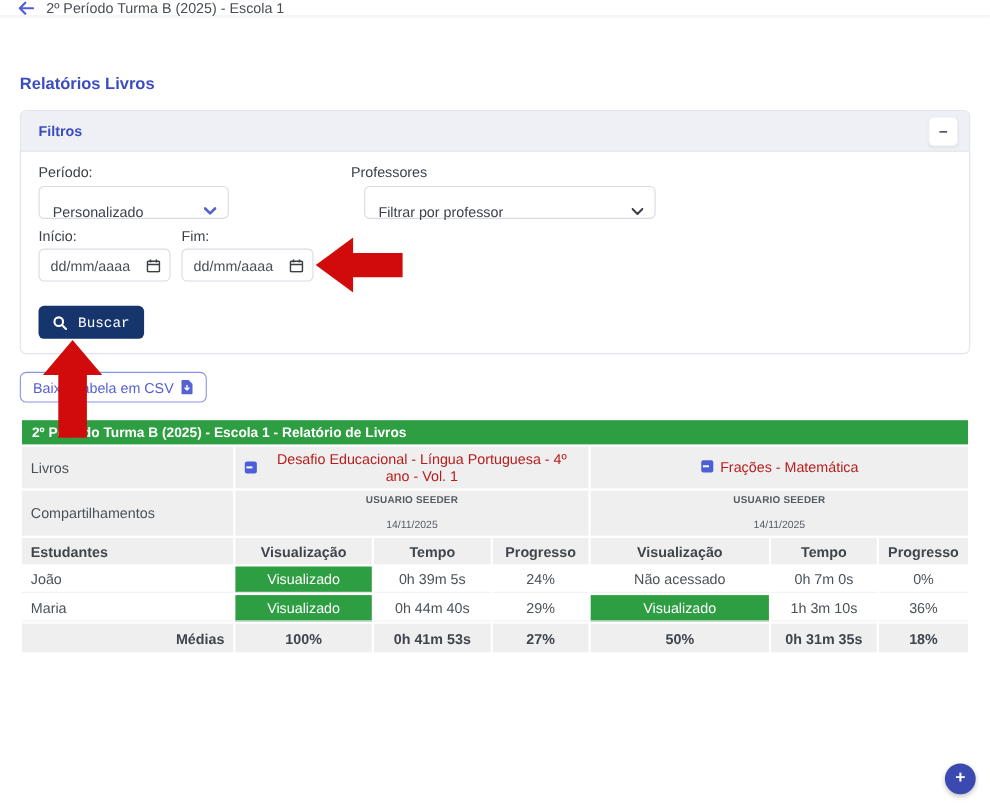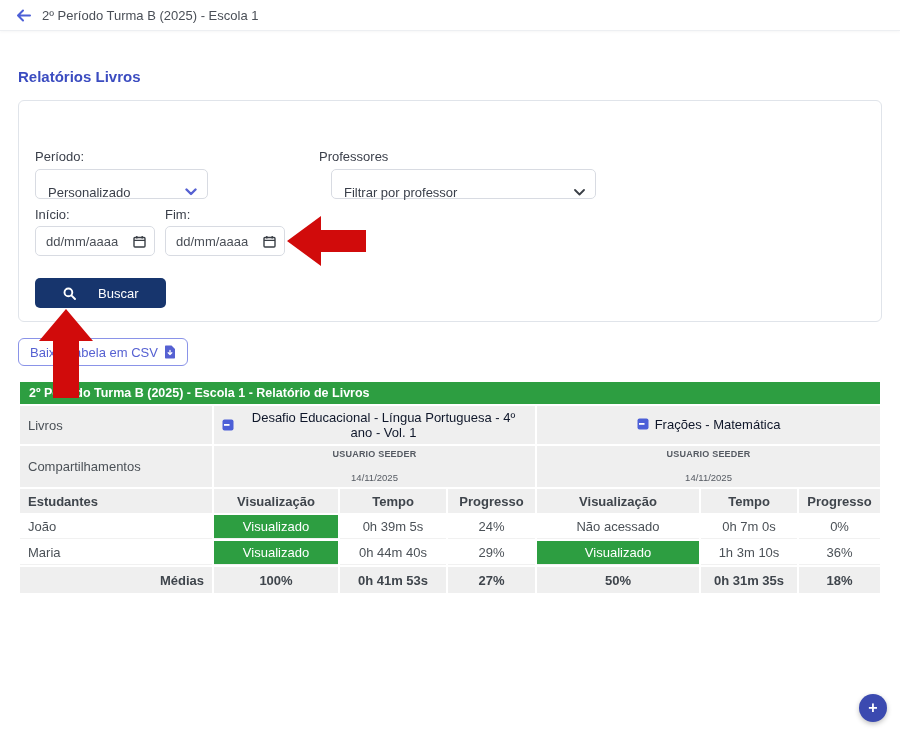--- a/index.html
+++ b/index.html
@@ -5,21 +5,21 @@
   * { box-sizing: border-box; margin: 0; padding: 0; }
   html,body { background:#fff; }
   .canvas {
     position: relative; width: 900px; height: 736px;
     background: #ffffff; overflow: hidden;
     font-family: "Liberation Sans", sans-serif;
     color: #4b5157;
   }
   
   .topbar {
-    position: absolute; top:0; left:0; width:900px; height:31px;
+    position: absolute; top:0; left:0; width:900px; height:15px;
     background:#fff; border-bottom:1px solid #edeff2;
     display:flex; align-items:center; padding-left:12px;
     box-shadow: 0 1px 3px rgba(0,0,0,0.04);
   }
   .back-btn { width:22px; height:22px; display:flex; align-items:center; justify-content:center; cursor:pointer; }
   .topbar-title { margin-left:8px; font-size:13px; color:#4a4f57; }
   
   .page-title {
     position:absolute; top:68px; left:18px;
     font-size:15px; font-weight:bold; color:#3b4cc0;
@@ -49,22 +49,22 @@
     padding:16px 10px 0 12px; font-size:13px; color:#3a3f4a; cursor:pointer;
   }
   .date-input {
     position:absolute; width:120px; height:30px; background:#fff; border:1px solid #d8dbe2; border-radius:5px;
     display:flex; align-items:center; justify-content:space-between;
     padding:0 8px 0 10px; font-size:13px; color:#4a4f57; cursor:text;
   }
   .buscar-btn {
     position:absolute; left:16px; top:177px; height:30px;
     background:#17356d; color:#fff; border:none; border-radius:5px;
-    display:flex; align-items:center; gap:22px; padding:0 28px;
-    font-size:13px; font-family:Liberation Sans, sans-serif; cursor:pointer;
+    display:flex; align-items:center; gap:10px; padding:0 13px;
+    font-size:13px; font-family:Liberation Mono, monospace; cursor:pointer;
   }
   
   .csv-btn {
     position:absolute; top:338px; left:18px; height:28px;
     background:#fff; border:1px solid #8a93e8; border-radius:6px;
     display:flex; align-items:center; gap:6px; padding:0 11px;
     font-size:13px; color:#5661d2; font-family:"Liberation Sans", sans-serif; cursor:pointer;
   }
   
   .report-table {
@@ -72,21 +72,21 @@
     border-collapse:separate; border-spacing:2px; table-layout:fixed;
     font-size:13px; color:#4b5157;
   }
   .report-table td { padding:4px 8px; text-align:center; vertical-align:middle; }
   .tbl-title td {
     background:#2d9e41; color:#fff; font-weight:bold; font-size:12.5px;
     text-align:left; padding:4px 9px; height:20px;
   }
   .row-gray td { background:#efefef; }
   .cell-left { text-align:left !important; }
-  .book-link { color:#0f172a; cursor:pointer; display:inline-flex; align-items:center; gap:6px; }
+  .book-link { color:#b91c1c; cursor:pointer; display:inline-flex; align-items:center; gap:6px; }
   .share-cell { line-height:1.25; padding:3px 8px !important; }
   .share-name { font-size:9px; font-weight:bold; color:#555a62; letter-spacing:0.2px; }
   .share-date { font-size:9.5px; color:#555a62;margin-top:12px; }
   .hdr-row td { background:#efefef; font-weight:bold; color:#3f454c; height:24px; }
   .data-row td { background:#fff; border-bottom:1px solid #f1f1f1; height:24px; }
   .badge-viewed { background:#2d9e41 !important; color:#fff; }
   .medias-row td { background:#efefef; font-weight:bold; color:#3f454c; height:26px; }
   
   .fab {
     position:absolute; left:859px; top:694px; width:28px; height:28px; border-radius:50%;
@@ -107,20 +107,24 @@
       <svg width="17" height="15" viewBox="0 0 17 15">
           <path d="M15 7.5 H3 M3 7.5 L8 2.5 M3 7.5 L8 12.5" stroke="#4c5fd7" stroke-width="2" fill="none" stroke-linecap="round" stroke-linejoin="round"></path>
         </svg>
     </span>
     <span class="topbar-title">2º Período Turma B (2025) - Escola 1</span>
   </div>
 
   <div class="page-title">Relatórios Livros</div>
 
   <div class="filters-card">
+    <div class="filters-header">
+      <span class="filters-title">Filtros</span>
+      <span class="collapse-btn">–</span>
+    </div>
 
     <span class="field-label" style="left:16px; top:48px;">Período:</span>
     <div class="select-box" style="left:16px; top:68px; width:173px;">
       <span>Personalizado</span>
       <span class="icon">
         <svg width="12" height="8" viewBox="0 0 12 8">
             <path d="M1.5 1.5 L6 6 L10.5 1.5" stroke="#5661d2" stroke-width="2.4" fill="none" stroke-linecap="round" stroke-linejoin="round"></path>
           </svg>
       </span>
     </div>

